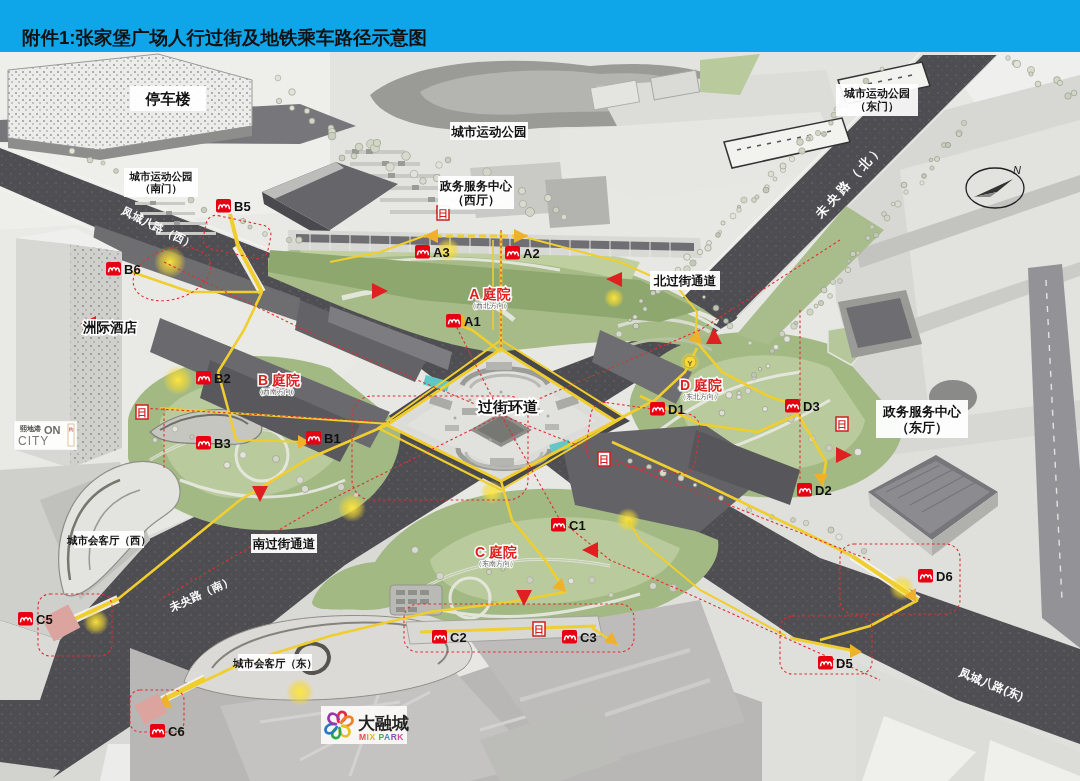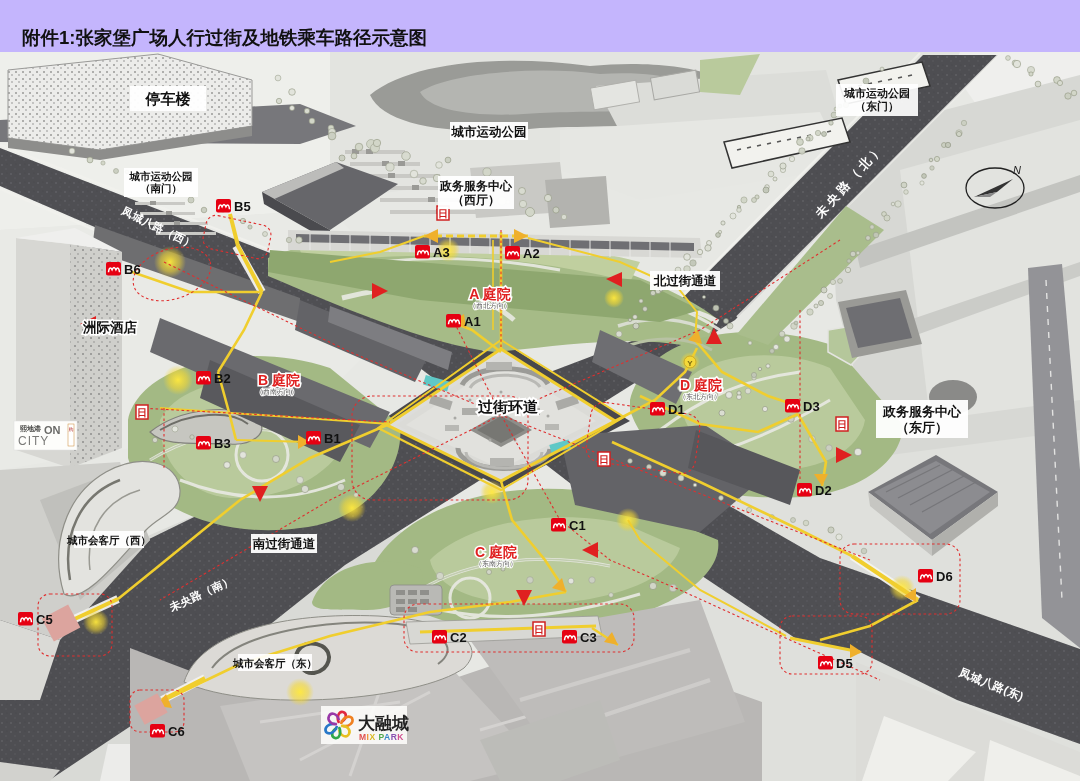--- a/index.html
+++ b/index.html
@@ -1,17 +1,17 @@
 <!DOCTYPE html>
 <html><head>
 <meta charset="utf-8">
 <style>
 html,body{margin:0;padding:0;background:#ffffff;}
 *{font-family:"Liberation Sans",sans-serif;}
-.pg{position:relative;width:1080px;height:781px;overflow:hidden;background:#c4b5fd;}
+.pg{position:relative;width:1080px;height:781px;overflow:hidden;background:#0ea5e9;}
 </style>
 </head>
 <body>
 <div class="pg">
 
 <div style="position:absolute;left:22px;top:25px;font-size:18.5px;font-weight:bold;color:#111;">附件1:张家堡广场人行过街及地铁乘车路径示意图</div>
 <svg width="1080" height="781" viewBox="0 0 1080 781" style="position:absolute;left:0;top:0;">
 <defs>
 <radialGradient id="glow" cx="50%" cy="50%" r="50%">
  <stop offset="0%" stop-color="#ffe93e" stop-opacity="0.95"></stop>

